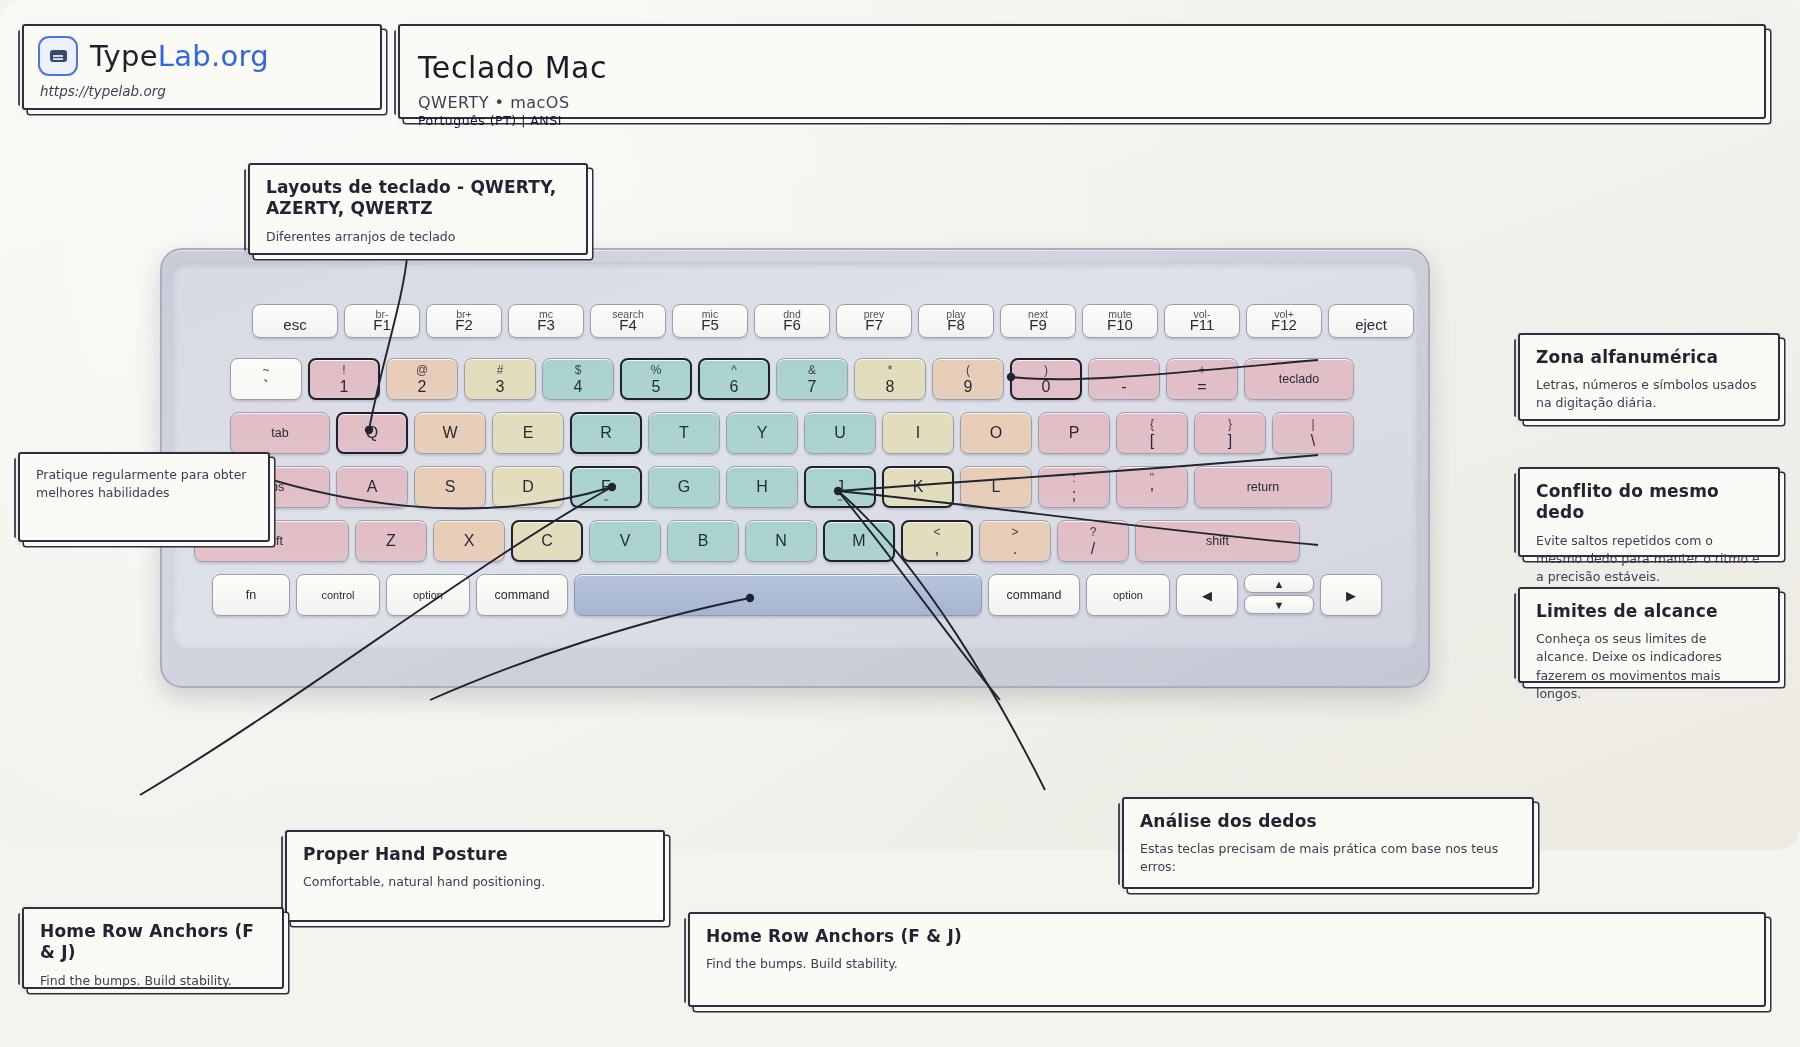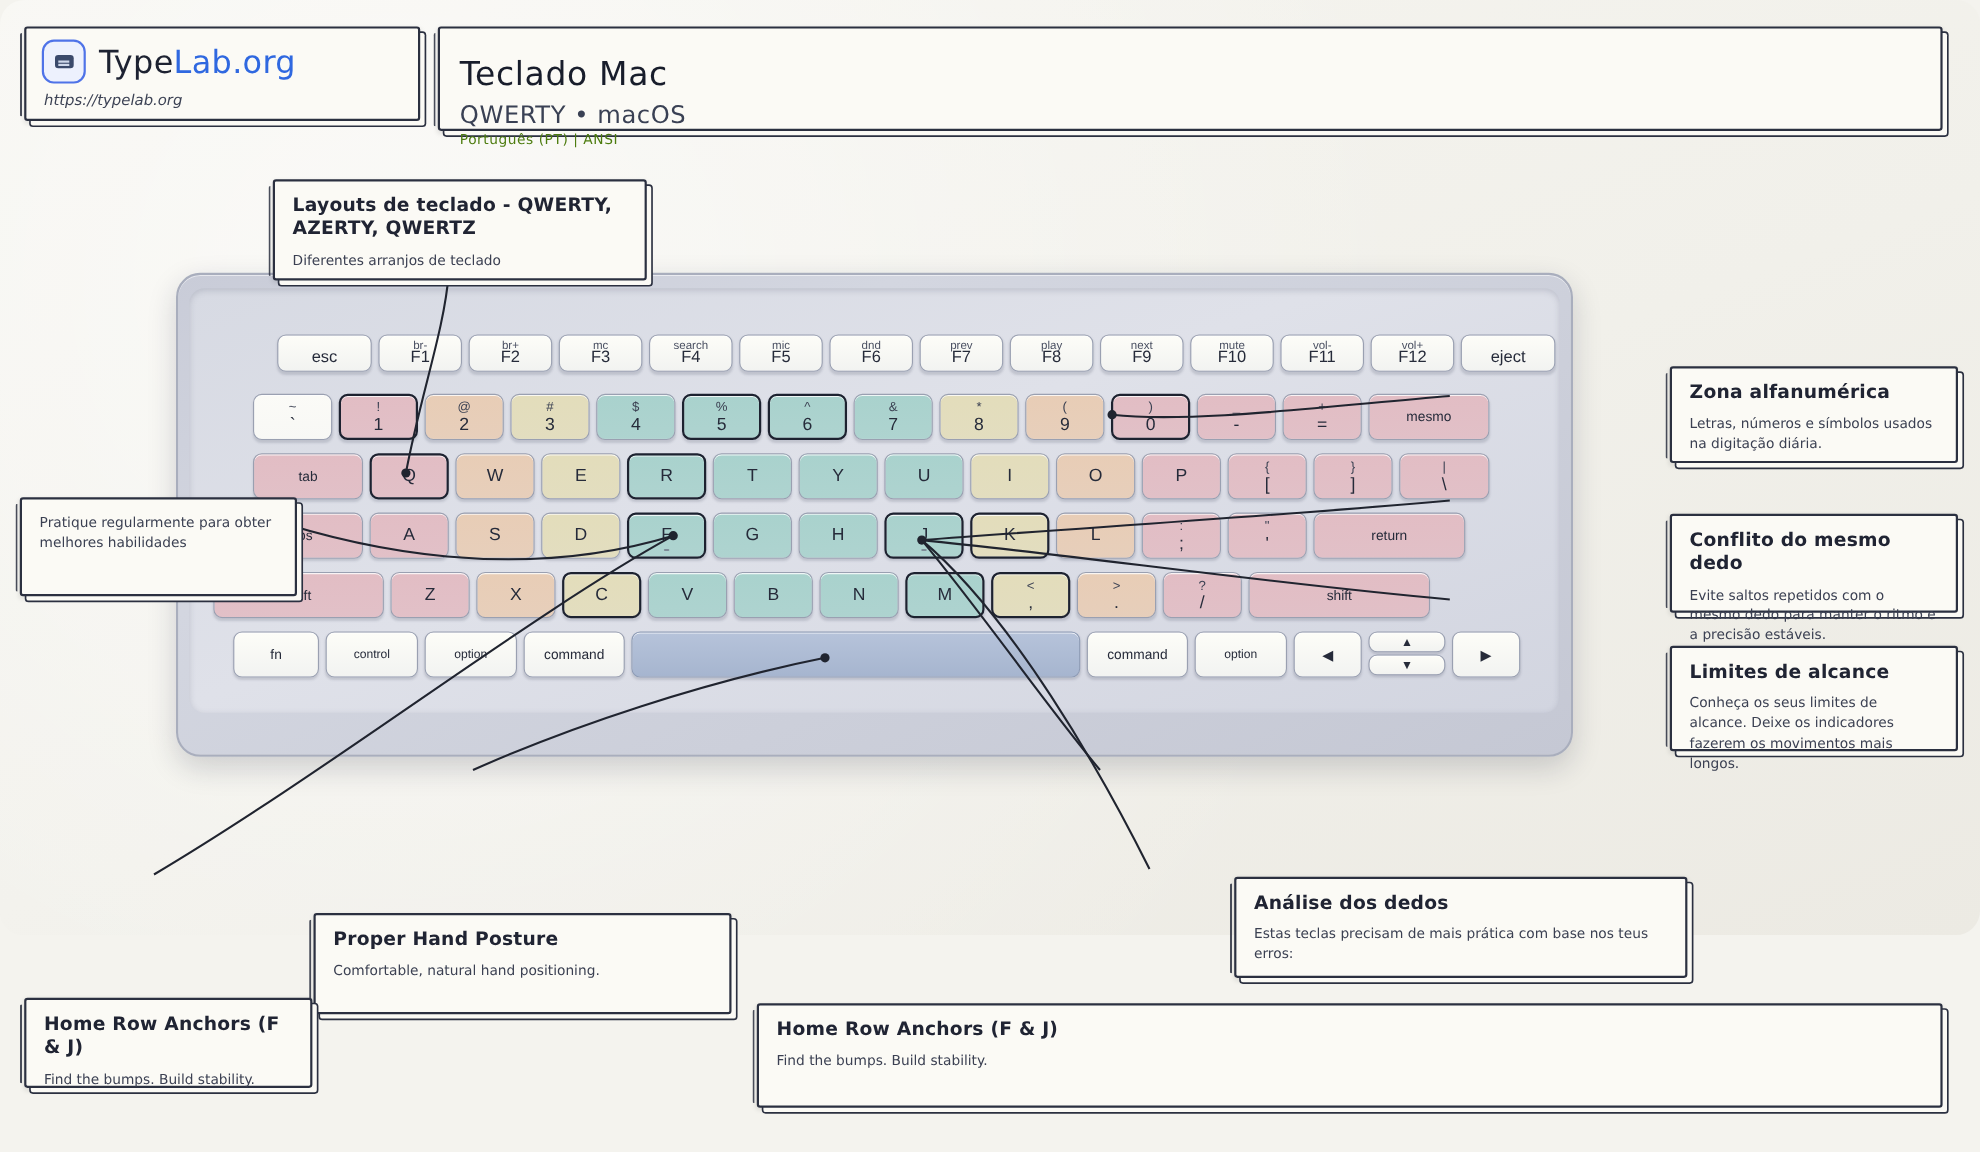--- a/index.html
+++ b/index.html
@@ -61,22 +61,22 @@
     width: 17px; height: 12px; border-radius: 3px; background: #3b4a6b;
     display:flex;align-items:center;justify-content:center;
   }
   .chip-key i{ display:block; width:10px;height:1.5px;background:#cfd8ea;box-shadow:0 3px 0 #cfd8ea; font-style:normal;}
   .brand-text { font-size: 29px; font-weight: 500; color: #1d2231; letter-spacing: .3px; }
   .brand-text .accent { color: #2f68e0; }
   .brand-url { font-size: 13.5px; color: #3c4254; margin-top: 7px; margin-left: 2px; font-style: italic; }
 
   #titleBox { left: 398px; top: 24px; width: 1368px; height: 95px; padding: 24px 18px; }
   .kb-title { font-size: 30px; font-weight: 500; color: #181d2b; letter-spacing: .6px; }
-  .kb-sub1 { font-size: 22px; color: #3a4154; margin-top: 8px; letter-spacing: .5px; }
-  .kb-sub2 { font-size: 12.5px; color: #4d7c0f; margin-top: 1px; letter-spacing: .5px; }
+  .kb-sub1 { font-size: 16px; color: #3a4154; margin-top: 8px; letter-spacing: .5px; }
+  .kb-sub2 { font-size: 12.5px; color: #0f172a; margin-top: 1px; letter-spacing: .5px; }
 
   
   #chassis {
     position: absolute; left: 160px; top: 248px; width: 1270px; height: 440px;
     border-radius: 22px;
     background: linear-gradient(155deg,#c9ccd8 0%, #d3d6e0 30%, #c5c8d4 100%);
     border: 2px solid #a9aebd;
     box-shadow: 0 10px 26px rgba(30,35,55,0.18), inset 0 1px 0 rgba(255,255,255,.55);
   }
   #deck {
@@ -248,21 +248,21 @@
           </div>
           <div class="key dual" style="width: 72px; background: linear-gradient(rgb(226, 189, 196) 0%, rgba(226, 189, 196, 0.9) 100%);">
             <span class="up">_</span>
             <span class="lo">-</span>
           </div>
           <div class="key dual" style="width: 72px; background: linear-gradient(rgb(226, 189, 196) 0%, rgba(226, 189, 196, 0.9) 100%);">
             <span class="up">+</span>
             <span class="lo">=</span>
           </div>
           <div class="key sm" style="width: 110px; background: linear-gradient(rgb(226, 189, 196) 0%, rgba(226, 189, 196, 0.9) 100%);">
-            <span>mesmo</span>
+            <span>teclado</span>
           </div>
         </div>
       <div class="krow" id="rowTop" style="top: 150px; padding-left: 58px;">
           <div class="key sm" style="width: 100px; background: linear-gradient(rgb(226, 189, 196) 0%, rgba(226, 189, 196, 0.9) 100%);">
             <span>tab</span>
           </div>
           <div class="key hl" style="width: 72px; background: linear-gradient(rgb(226, 189, 196) 0%, rgba(226, 189, 196, 0.9) 100%);">
             <span>Q</span>
           </div>
           <div class="key" style="width: 72px; background: linear-gradient(rgb(232, 205, 182) 0%, rgba(232, 205, 182, 0.9) 100%);">

